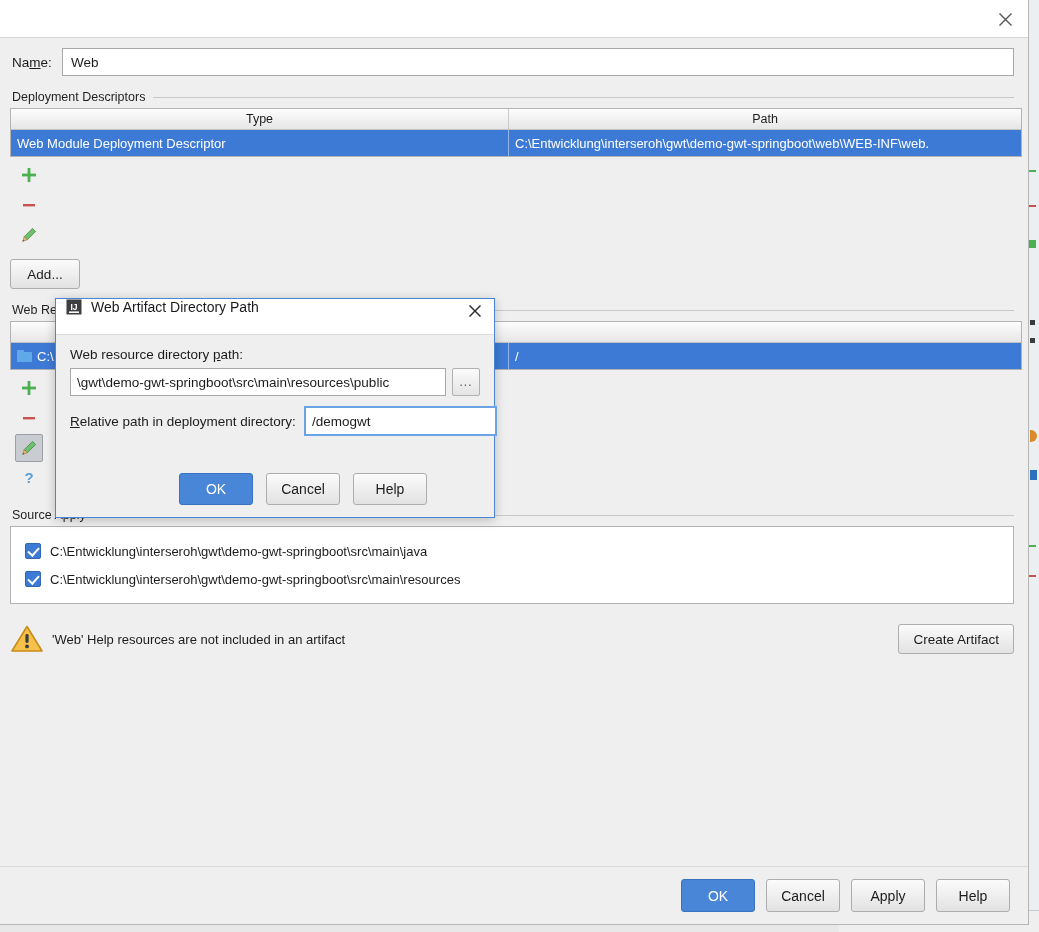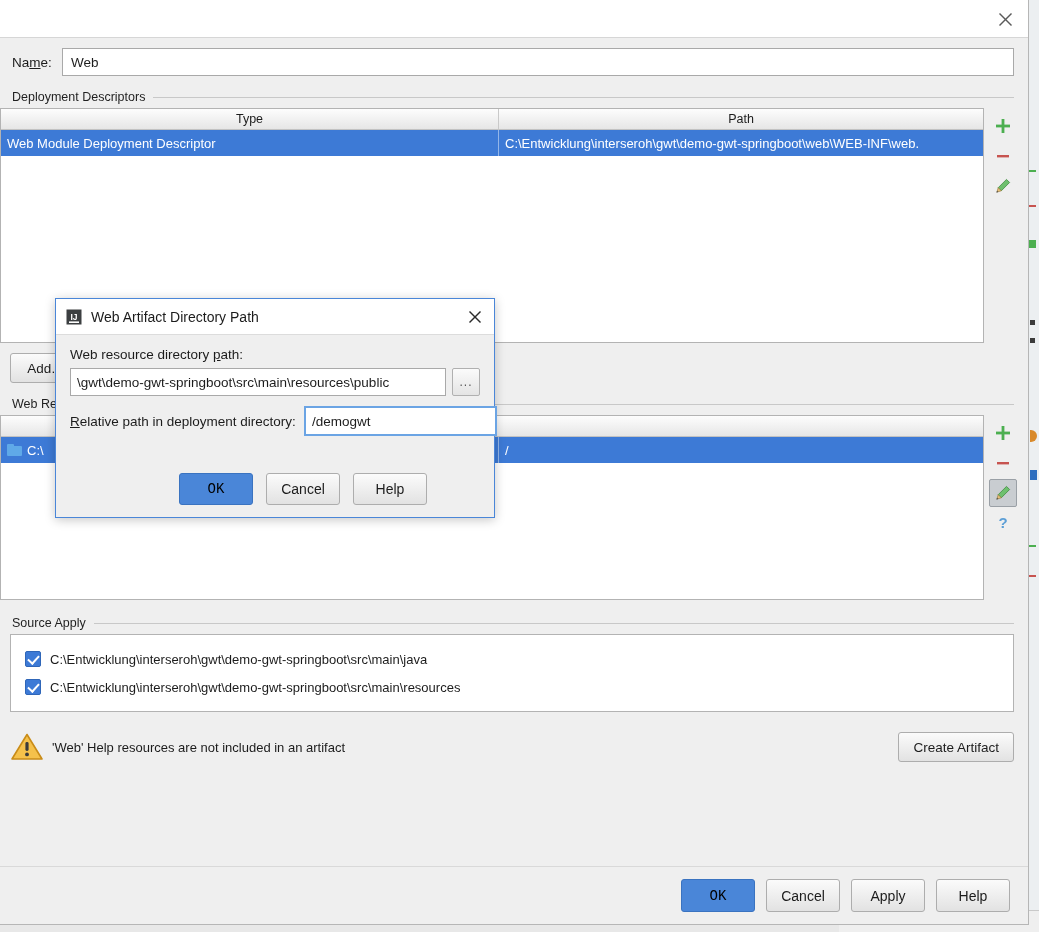--- a/index.html
+++ b/index.html
@@ -74,21 +74,21 @@
   
   .group-head {
     display: flex; align-items: center;
     margin: 14px 14px 4px 12px;
     font-size: 12.5px; color: #1f1f1f;
   }
   .group-head .lbl { white-space: nowrap; padding-right: 8px; }
   .group-head .rule { flex: 1; height: 1px; background: #c8c8c8; }
 
   
-  .table-block { display: flex; margin: 0 6px 0 0; }
+  .table-block { display: flex; margin: 0 6px 0 10px; flex-direction: column; }
   .table-wrap {
     flex: 1; border: 1px solid #b3b3b3; background: #fff;
     overflow: hidden;
   }
   .thead { display: flex; height: 21px;
     background: linear-gradient(#fdfdfd, #e6e6e6);
     border-bottom: 1px solid #c2c2c2; }
   .th {
     display: flex; align-items: center; justify-content: center;
     font-size: 12.5px; color: #1c1c1c;
@@ -133,21 +133,21 @@
   .btn {
     height: 30px; min-width: 70px;
     padding: 0 14px;
     background: linear-gradient(#fbfbfb, #e2e2e2);
     border: 1px solid #adadad; border-radius: 3px;
     font-family: "Liberation Sans", sans-serif;
     font-size: 13.5px; color: #1c1c1c;
     cursor: pointer;
   }
   .btn.primary {
-    background: #4a86d8; border-color: #3a73c0; color: #000000; font-family: Liberation Mono, monospace;
+    background: #4a86d8; border-color: #3a73c0; color: #ffffff;
   }
 
   
   .srcroots-box {
     margin: 0 14px 0 10px;
     border: 1px solid #b3b3b3; background: #fff;
     height: 78px; padding: 10px 0 0 0;
   }
   .src-item {
     display: flex; align-items: center; height: 28px; padding-left: 14px;
@@ -187,21 +187,21 @@
   #modal {
     position: absolute; left: 55px; top: 298px;
     width: 440px; height: 220px;
     background: #efefef;
     border: 1px solid #4a86d8;
     box-shadow: 0 2px 10px rgba(0,0,0,.22);
   }
   #modal-titlebar {
     height: 36px; background: #fff;
     border-bottom: 1px solid #dcdcdc;
-    display: flex; align-items: center; padding: 0 6px 0 10px;
+    display: flex; align-items: flex-start; padding: 0 6px 0 10px;
   }
   .ij-icon {
     width: 16px; height: 16px; flex: none; margin-right: 9px;
   }
   #modal-title { flex: 1; font-size: 14px; color: #1c1c1c; }
   #modal-close {
     width: 26px; height: 24px; display: flex;
     align-items: center; justify-content: center; cursor: pointer;
   }
   #modal-body { padding: 12px 14px 0 14px; }

